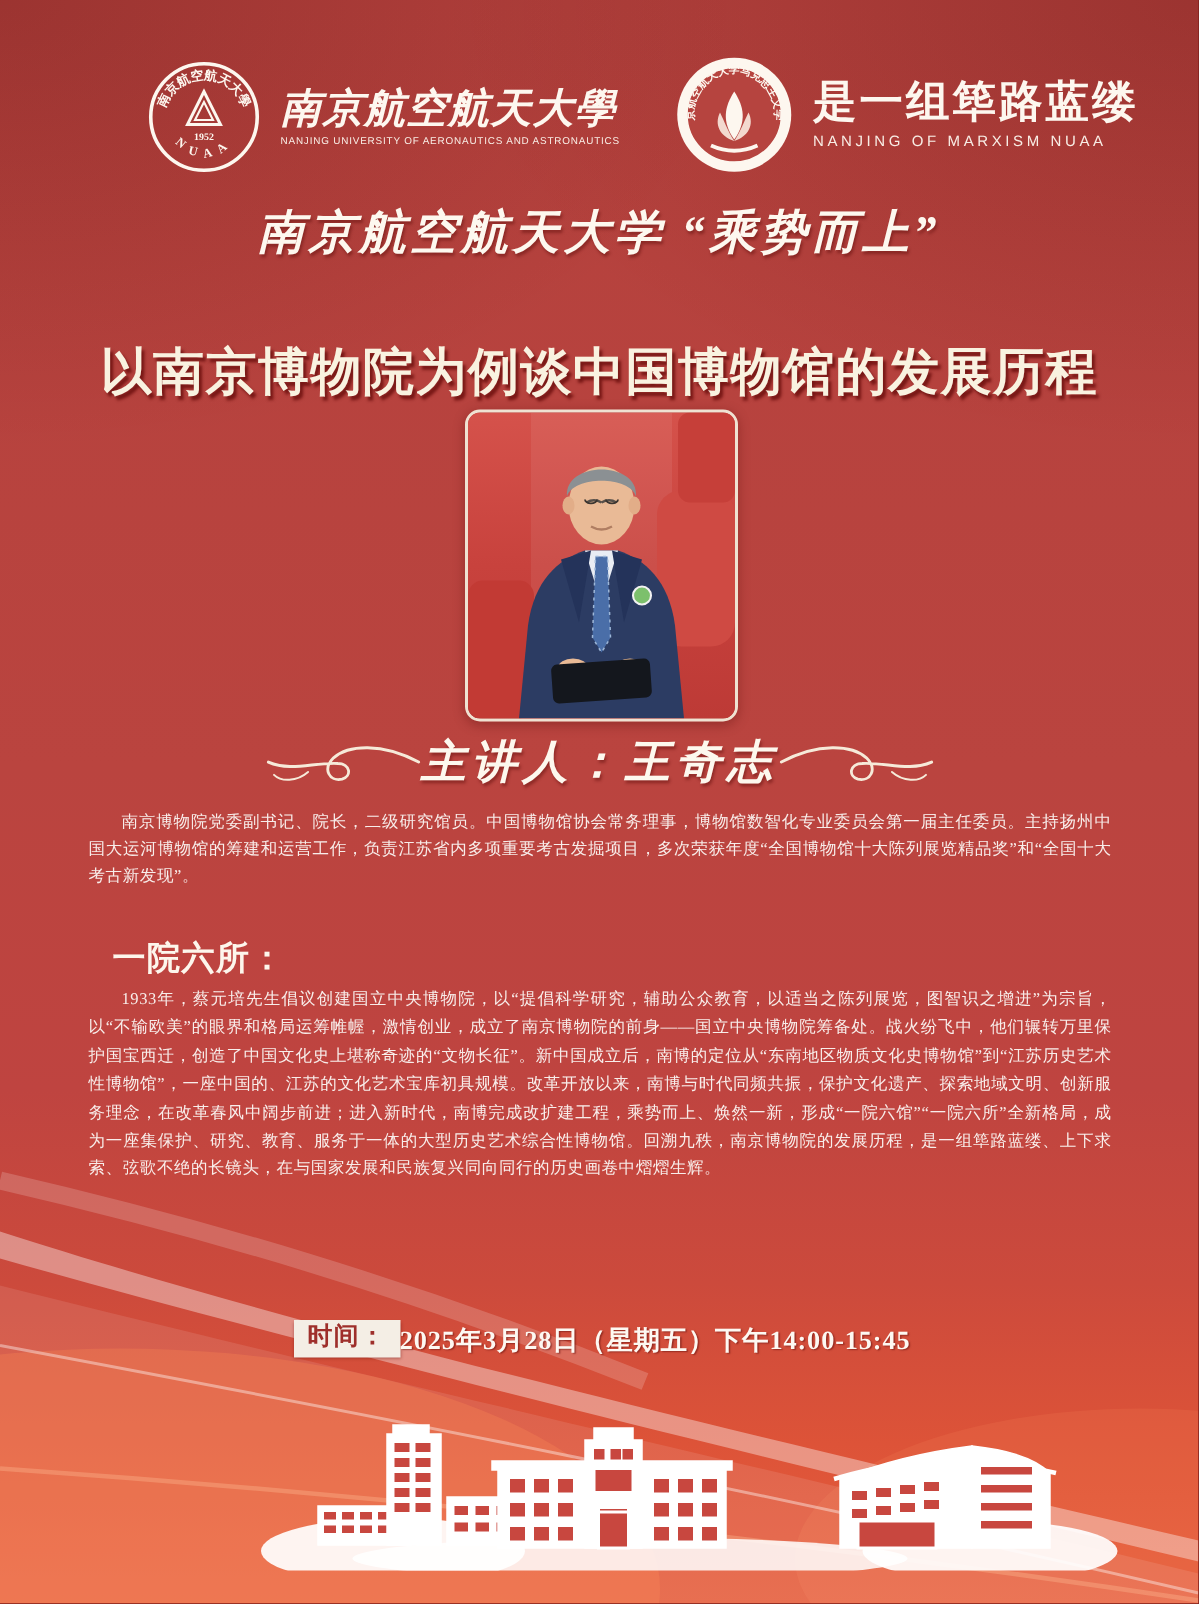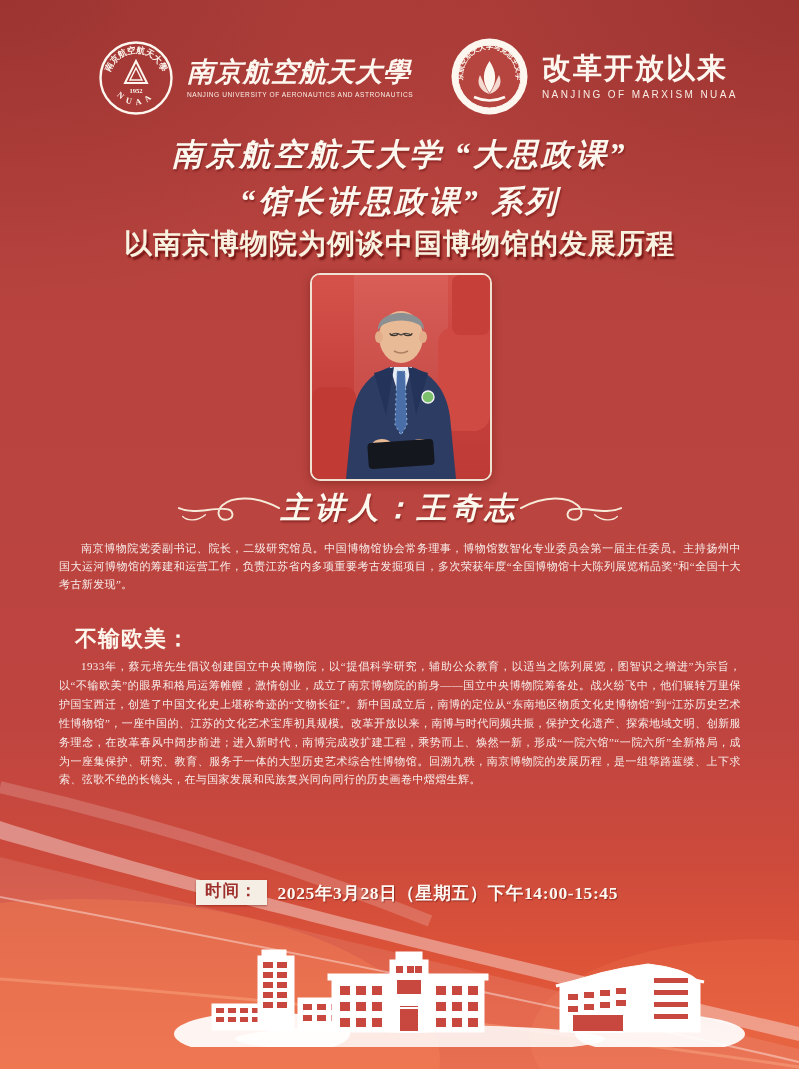--- a/index.html
+++ b/index.html
@@ -16,39 +16,39 @@
   .logo-group{display:flex;align-items:center;gap:13px;color:#fdf7ef;}
   .logo-cn{font-size:27px;font-weight:bold;font-style:italic;letter-spacing:1px;line-height:1.05;}
   .logo-cn.big{font-size:29px;font-style:normal;letter-spacing:2px;}
   .logo-en{font-family:"Liberation Sans","DejaVu Sans",sans-serif;font-size:6.6px;letter-spacing:.55px;margin-top:5px;opacity:.95;}
   .logo-en.big{font-size:10px;letter-spacing:2.4px;margin-top:6px;}
   
   .series-line{width:100%;text-align:center;color:#fdf8ef;font-weight:bold;font-style:italic;
     font-size:31px;letter-spacing:3px;text-shadow:1px 2px 2px rgba(90,10,8,.45);}
   .main-title{width:100%;text-align:center;color:#f9f2e0;font-weight:bold;
     font-family:"Liberation Sans","DejaVu Sans",sans-serif;
-    font-size:28px;letter-spacing:1px;text-shadow:2px 3px 2px rgba(104,13,11,.8);}
+    font-size:34px;letter-spacing:1px;text-shadow:2px 3px 2px rgba(104,13,11,.8);}
   
   .photo-frame{width:178px;height:204px;border:2px solid #efe2d2;border-radius:10px;overflow:hidden;
     box-shadow:0 2px 8px rgba(80,10,8,.35);}
   .photo-frame svg{display:block;}
   
   .speaker-row{width:100%;display:flex;align-items:center;justify-content:center;}
   .speaker-name{color:#fdf8ee;font-weight:bold;font-style:italic;font-size:30px;letter-spacing:4px;
     text-shadow:1px 2px 2px rgba(90,10,8,.45);}
   .flourish{width:104px;height:34px;}
   
   .para{color:#f8edea;font-size:11px;line-height:1.62;text-align:justify;text-indent:2em;letter-spacing:.4px;}
   .para.body2{line-height:1.72;}
   .section-heading{color:#fdf6ec;font-size:22px;font-weight:bold;letter-spacing:1px;}
   
   .sched-row{display:flex;align-items:center;margin-bottom:7px;}
   .sched-label{background:#f4eee5;color:#9e2f2b;font-weight:bold;font-size:16.5px;
     padding:0 9px 3px;letter-spacing:1px;box-shadow:0 1px 2px rgba(90,10,8,.4);}
-  .sched-value{color:#fdf8f2;font-weight:bold;font-size:17.5px;margin-left:11px;letter-spacing:.6px;
+  .sched-value{color:#fdf8f2;font-weight:bold;font-size:17.5px;letter-spacing:.6px;
     text-shadow:1px 1px 1px rgba(90,10,8,.5);}
   .seal{display:block;}
 </style>
 </head>
 <body>
 
 <div class="poster">
 
   <svg class="abs" style="left:0;bottom:0;width:799px;height:340px;" viewBox="0 0 799 340" preserveAspectRatio="none">
     <ellipse cx="80" cy="330" rx="360" ry="160" fill="rgba(255,130,70,0.28)"></ellipse>
@@ -93,27 +93,26 @@
         </defs>
       <text font-size="7.2" fill="#fdf7ef" font-weight="bold">
         <textPath href="#arcS" startOffset="50%" text-anchor="middle">南京航空航天大学马克思主义学院</textPath>
       </text>
       <path d="M39.5 24 C 33 34, 31 44, 39.5 56 C 48 44, 46 34, 39.5 24 Z" fill="#fdf7ef"></path>
       <path d="M30 38 C 26 46, 30 54, 39.5 57 C 35 50, 33 44, 30 38 Z" fill="#f3d9cf"></path>
       <path d="M49 38 C 53 46, 49 54, 39.5 57 C 44 50, 46 44, 49 38 Z" fill="#f3d9cf"></path>
       <path d="M24 60 Q 39.5 67 55 60" stroke="#fdf7ef" stroke-width="2.6" fill="none"></path>
     </svg>
     <div>
-      <div class="logo-cn big">改革开放以来</div>
+      <div class="logo-cn big">是一组筚路蓝缕</div>
       <div class="logo-en big">NANJING OF MARXISM  NUAA</div>
     </div>
   </div>
 
-  <div class="abs series-line" style="top:134px;">南京航空航天大学 “大思政课”</div>
-  <div class="abs series-line" style="top:181px;">“馆长讲思政课” 系列</div>
+  <div class="abs series-line" style="top:134px;">南京航空航天大学 “乘势而上”</div>
   <div class="abs main-title" style="top:225px;">以南京博物院为例谈中国博物馆的发展历程</div>
 
   <div class="abs photo-frame" style="left:310px;top:273px;">
     <svg width="178" height="204" viewBox="0 0 178 204">
       <defs>
         <linearGradient id="pbg" x1="0" y1="0" x2="0" y2="1">
           <stop offset="0" stop-color="#d5524b"></stop>
             <stop offset=".5" stop-color="#c8423d"></stop>
             <stop offset="1" stop-color="#bd3a36"></stop>
         </linearGradient>
@@ -151,21 +150,21 @@
     </svg>
     <div class="speaker-name">主讲人：王奇志</div>
     <svg class="flourish" viewBox="0 0 110 34" style="transform:scaleX(-1);">
       <path d="M108 16 C 82 2, 58 4, 48 13 C 40 21, 45 30, 54 28 C 61 26, 60 17, 51 17 C 34 16, 18 23, 2 16" stroke="#f6ead9" stroke-width="2" fill="none" stroke-linecap="round"></path>
       <path d="M30 23 C 22 30, 11 30, 6 25" stroke="#f6ead9" stroke-width="1.4" fill="none" stroke-linecap="round"></path>
     </svg>
   </div>
 
   <div class="abs para" style="left:59px;top:540px;width:682px;">南京博物院党委副书记、院长，二级研究馆员。中国博物馆协会常务理事，博物馆数智化专业委员会第一届主任委员。主持扬州中国大运河博物馆的筹建和运营工作，负责江苏省内多项重要考古发掘项目，多次荣获年度“全国博物馆十大陈列展览精品奖”和“全国十大考古新发现”。</div>
 
-  <div class="abs section-heading" style="left:75px;top:624px;">不输欧美：</div>
+  <div class="abs section-heading" style="left:75px;top:624px;">一院六所：</div>
   <div class="abs para body2" style="left:59px;top:657px;width:682px;">1933年，蔡元培先生倡议创建国立中央博物院，以“提倡科学研究，辅助公众教育，以适当之陈列展览，图智识之增进”为宗旨，以“不输欧美”的眼界和格局运筹帷幄，激情创业，成立了南京博物院的前身——国立中央博物院筹备处。战火纷飞中，他们辗转万里保护国宝西迁，创造了中国文化史上堪称奇迹的“文物长征”。新中国成立后，南博的定位从“东南地区物质文化史博物馆”到“江苏历史艺术性博物馆”，一座中国的、江苏的文化艺术宝库初具规模。改革开放以来，南博与时代同频共振，保护文化遗产、探索地域文明、创新服务理念，在改革春风中阔步前进；进入新时代，南博完成改扩建工程，乘势而上、焕然一新，形成“一院六馆”“一院六所”全新格局，成为一座集保护、研究、教育、服务于一体的大型历史艺术综合性博物馆。回溯九秩，南京博物院的发展历程，是一组筚路蓝缕、上下求索、弦歌不绝的长镜头，在与国家发展和民族复兴同向同行的历史画卷中熠熠生辉。</div>
 
   <div class="abs" style="left:196px;top:880px;">
     <div class="sched-row">
       <span class="sched-label">时间：</span>
       <span class="sched-value">2025年3月28日（星期五）下午14:00-15:45</span>
     </div>
   </div>
 
   <svg class="abs" style="left:0;top:942px;width:799px;height:105px;" viewBox="0 0 799 105">

